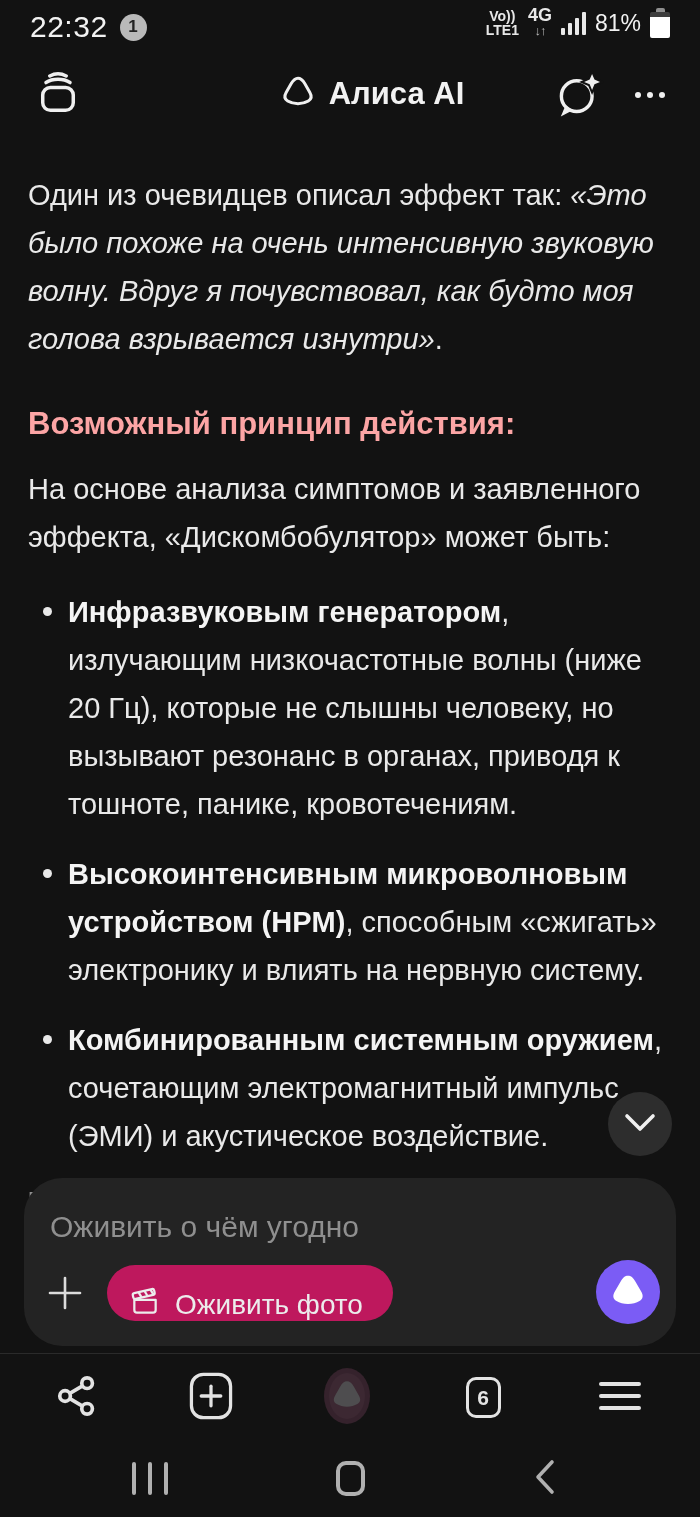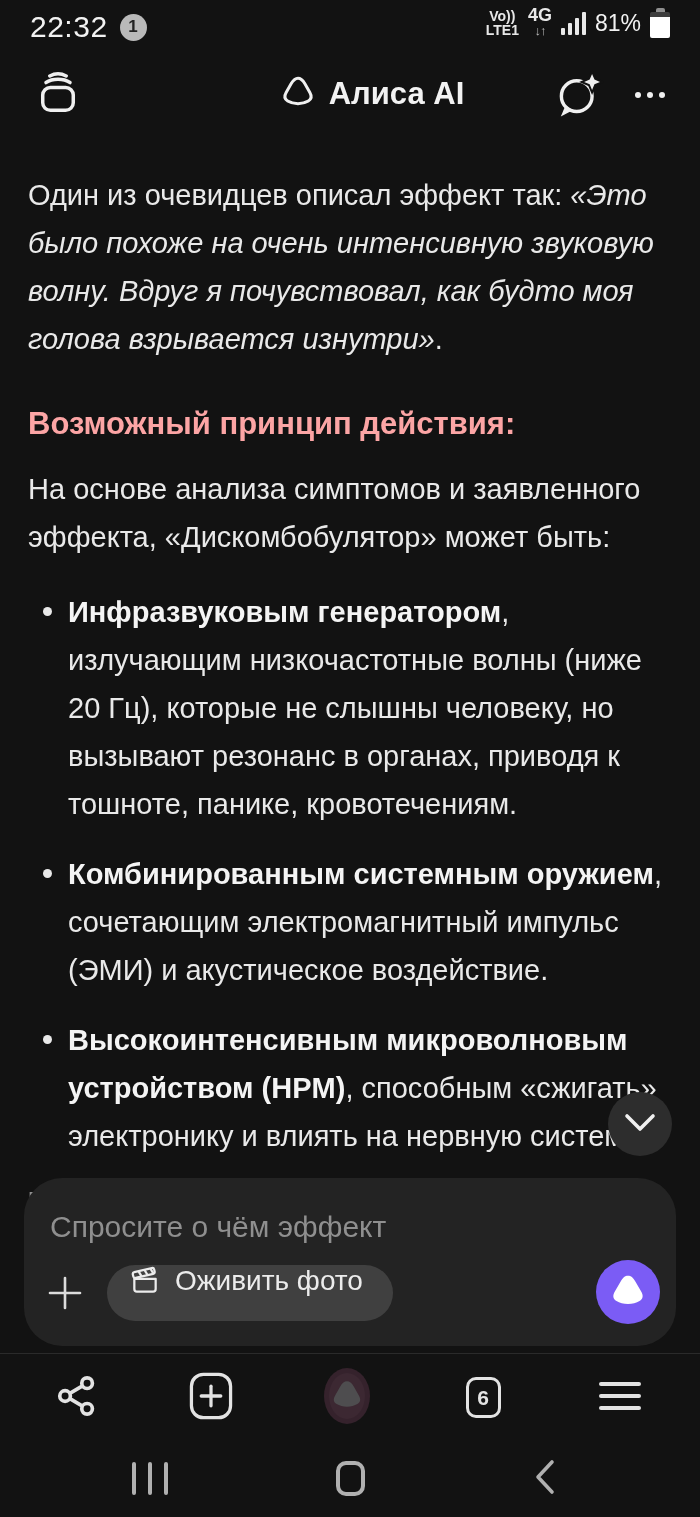--- a/index.html
+++ b/index.html
@@ -44,21 +44,21 @@
   .h-cut { font-size:31px; font-weight:700; line-height:44px; color:#8f8f8f; margin:0; white-space:nowrap; }
 
   
   .scrollfab { position:absolute; left:608px; top:1092px; width:64px; height:64px; border-radius:50%; background:#2d2d2d; border:none; display:flex; align-items:center; justify-content:center; cursor:pointer; }
 
   
   .inputpanel { position:absolute; left:24px; right:24px; top:1178px; height:168px; background:#232323; border-radius:38px; }
   .placeholder { position:absolute; left:26px; top:32px; font-size:30px; color:#8f8f8f; }
   .row2 { position:absolute; left:0; right:0; bottom:22px; height:64px; }
   .plusbtn { position:absolute; left:22px; top:14px; background:none; border:none; cursor:pointer; }
-  .pill { position:absolute; left:83px; top:5px; height:56px; background:#404040; border:none; border-radius:28px; display:flex; align-items:flex-start; gap:14px; padding:0 30px 0 22px; cursor:pointer; }
+  .pill { position:absolute; left:83px; top:5px; height:56px; background:#be185d; border:none; border-radius:28px; display:flex; align-items:flex-end; gap:14px; padding:0 30px 0 22px; cursor:pointer; }
   .pill-label { font-size:28px; color:#ececec; }
   .alicebtn { position:absolute; right:16px; top:0; width:64px; height:64px; border-radius:50%; background:#7b5cf5; border:none; display:flex; align-items:center; justify-content:center; cursor:pointer; }
 
   
   .toolbar { position:absolute; left:0; right:0; top:1353px; height:87px; border-top:1px solid #2a2a2a; }
   .toolbar .tbtn { position:absolute; top:0; width:100px; height:87px; background:none; border:none; display:flex; align-items:center; justify-content:center; cursor:pointer; }
   .tabsq { width:35px; height:41px; border:3px solid #e3e3e3; border-radius:10px; display:flex; align-items:center; justify-content:center; font-size:21px; font-weight:700; color:#e3e3e3; }
 
   
   .andnav { position:absolute; left:0; right:0; top:1440px; height:77px; }
@@ -142,37 +142,37 @@
 
   <div class="content">
     <p><span>Один из очевидцев описал эффект так: </span><span class="quote">«Это было похоже на очень интенсивную звуковую волну. Вдруг я почувствовал, как будто моя голова взрывается изнутри»</span><span>.</span></p>
 
     <p class="h-bold">Возможный принцип действия:</p>
 
     <p class="p2">На основе анализа симптомов и заявленного эффекта, «Дискомбобулятор» может быть:</p>
 
     <ul class="blist">
       <li><span class="bld">Инфразвуковым генератором</span><span>, излучающим низкочастотные волны (ниже 20 Гц), которые не слышны человеку, но вызывают резонанс в органах, приводя к тошноте, панике, кровотечениям.</span></li>
+      <li><span class="bld">Высокоинтенсивным микроволновым устройством (HPM)</span><span>, способным «сжигать» электронику и влиять на нервную систему.</span></li>
       <li><span class="bld">Комбинированным системным оружием</span><span>, сочетающим электромагнитный импульс (ЭМИ) и акустическое воздействие.</span></li>
-      <li><span class="bld">Высокоинтенсивным микроволновым устройством (HPM)</span><span>, способным «сжигать» электронику и влиять на нервную систему.</span></li>
     </ul>
 
     <p class="h-cut">Чертежи и техническая документация:</p>
   </div>
 
   <button class="scrollfab">
     <span>
       <svg width="34" height="22" viewBox="0 0 34 22" fill="none" stroke="#f0f0f0" stroke-width="3.6" stroke-linecap="round" stroke-linejoin="round">
         <polyline points="4,4 17,17 30,4"></polyline>
       </svg>
     </span>
   </button>
 
   <div class="inputpanel">
-    <div class="placeholder">Спросите о чём эффект</div>
+    <div class="placeholder">Оживить о чём угодно</div>
     <div class="row2">
       <button class="plusbtn">
         <span>
           <svg width="38" height="38" viewBox="0 0 38 38" stroke="#dcdcdc" stroke-width="2.6" stroke-linecap="round">
             <line x1="19" y1="4" x2="19" y2="34"></line>
               <line x1="4" y1="19" x2="34" y2="19"></line>
           </svg>
         </span>
       </button>
       <button class="pill">

